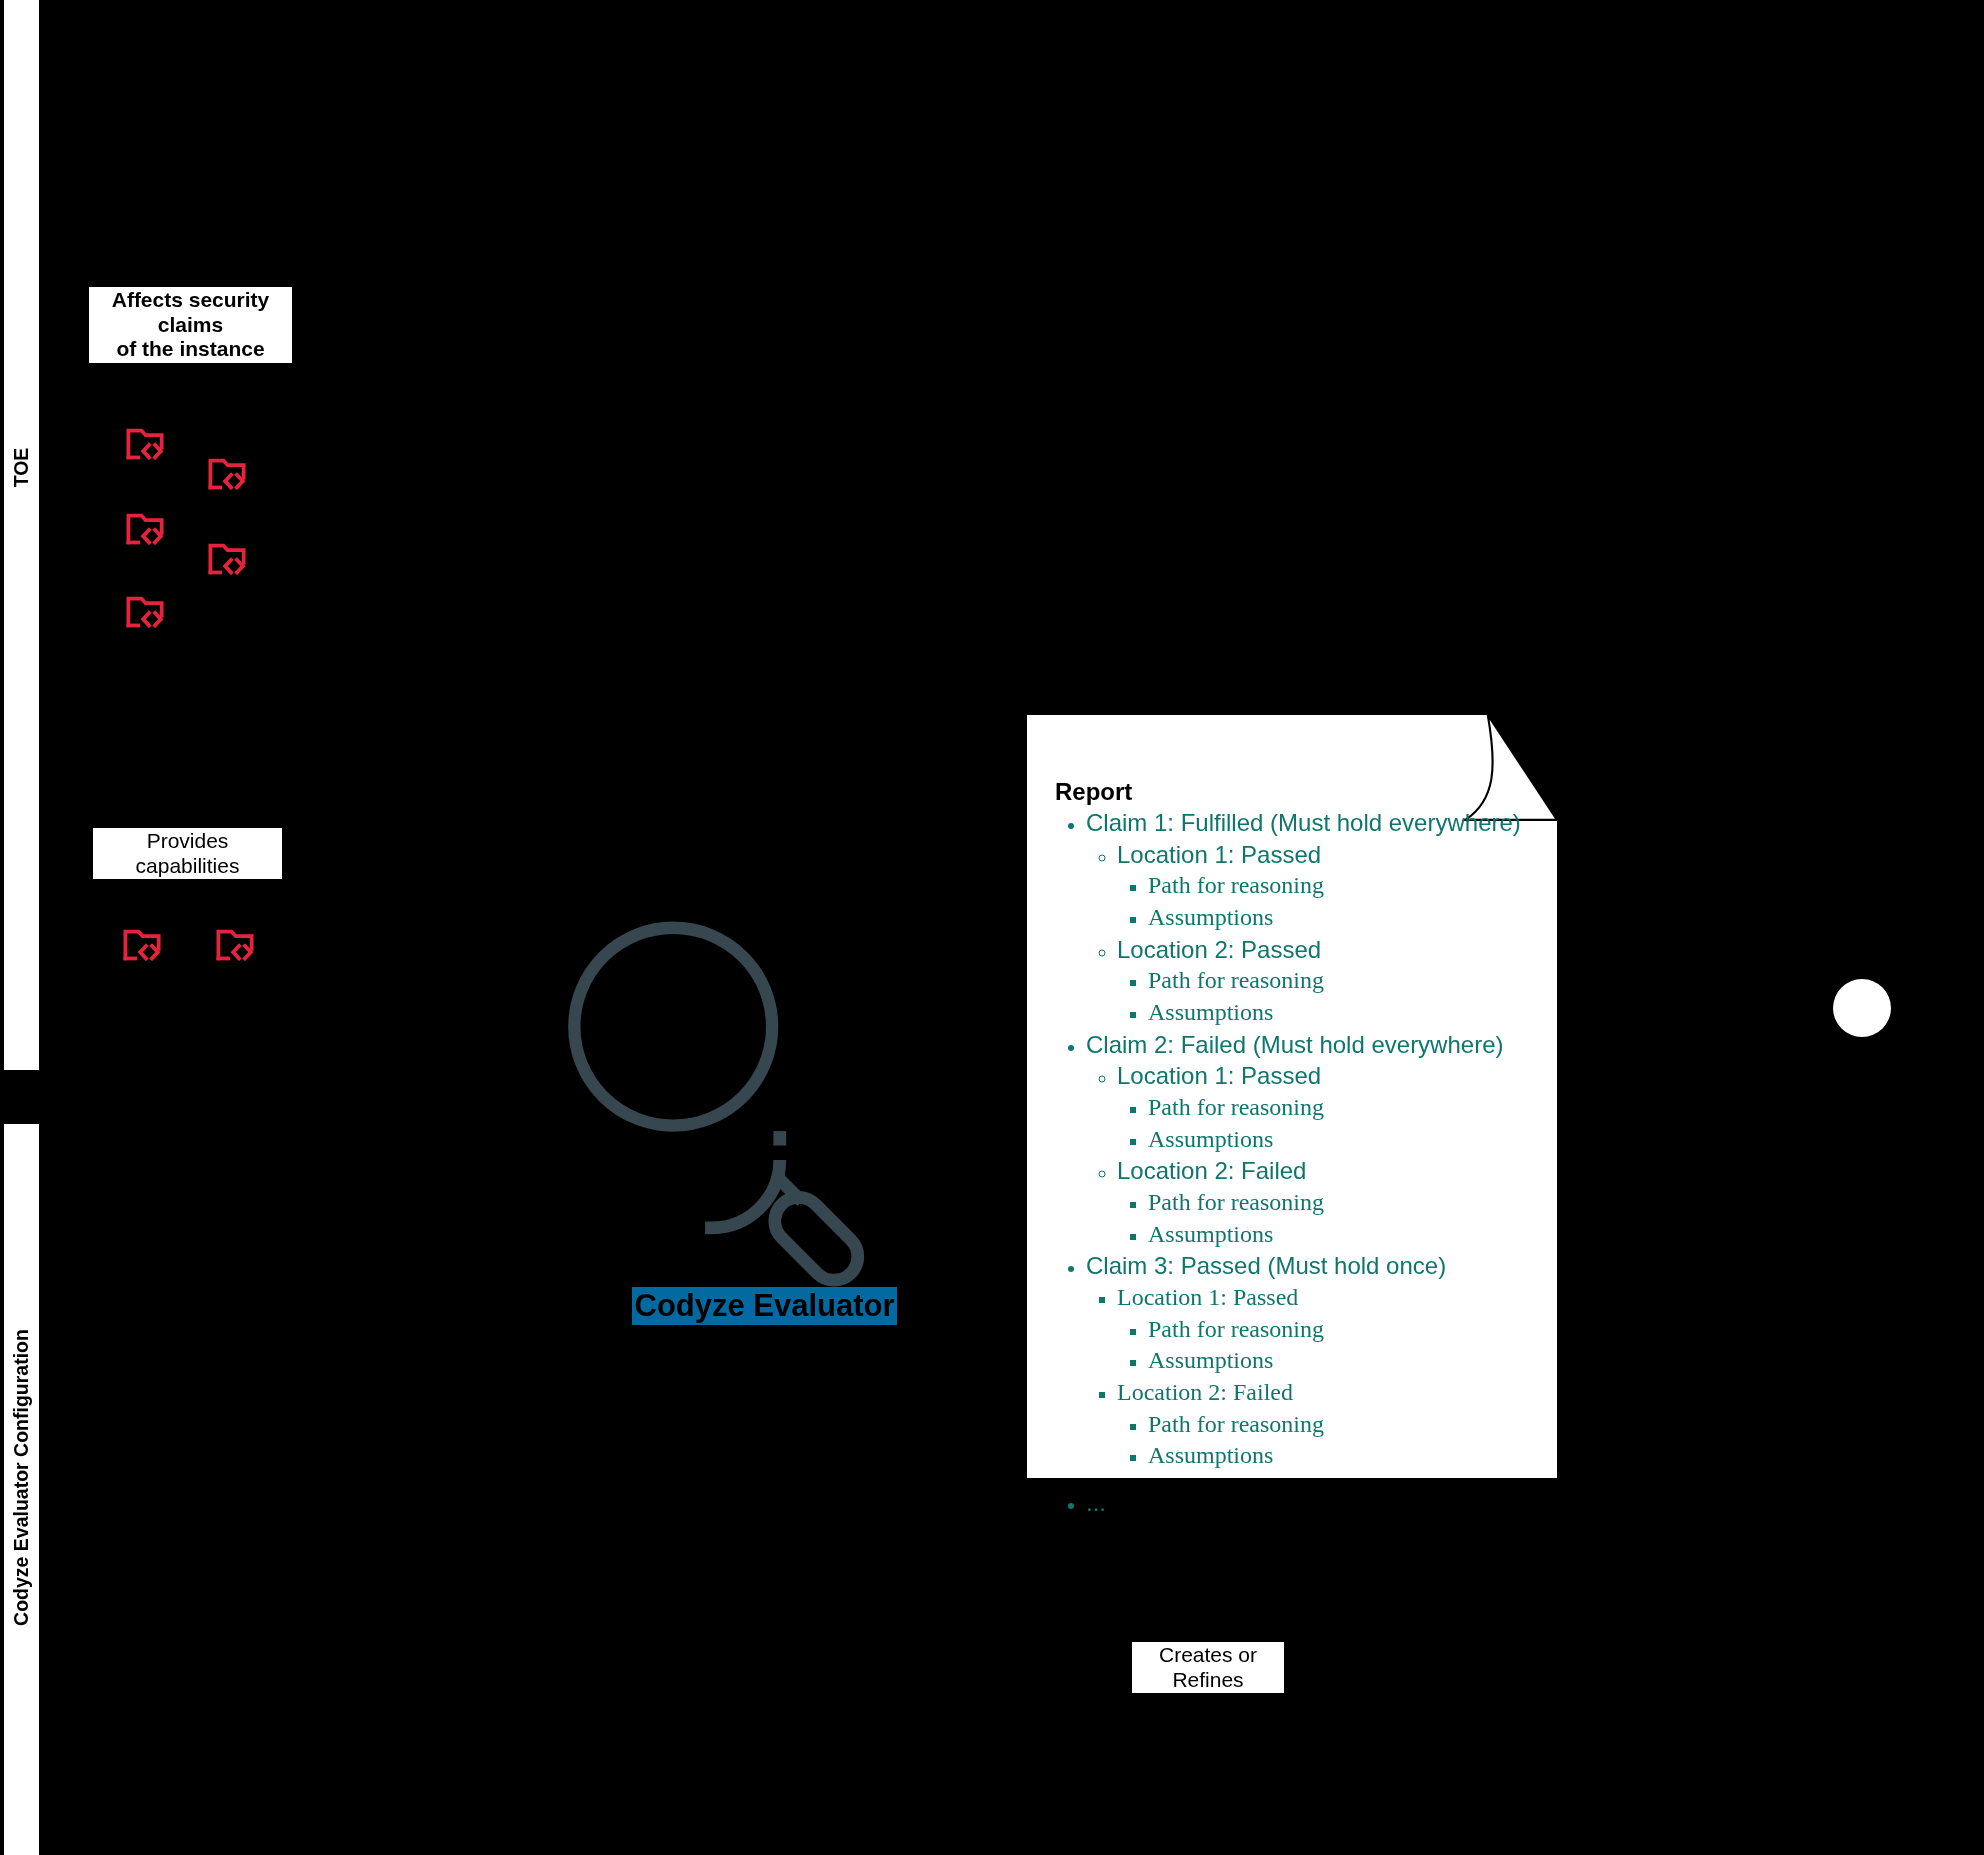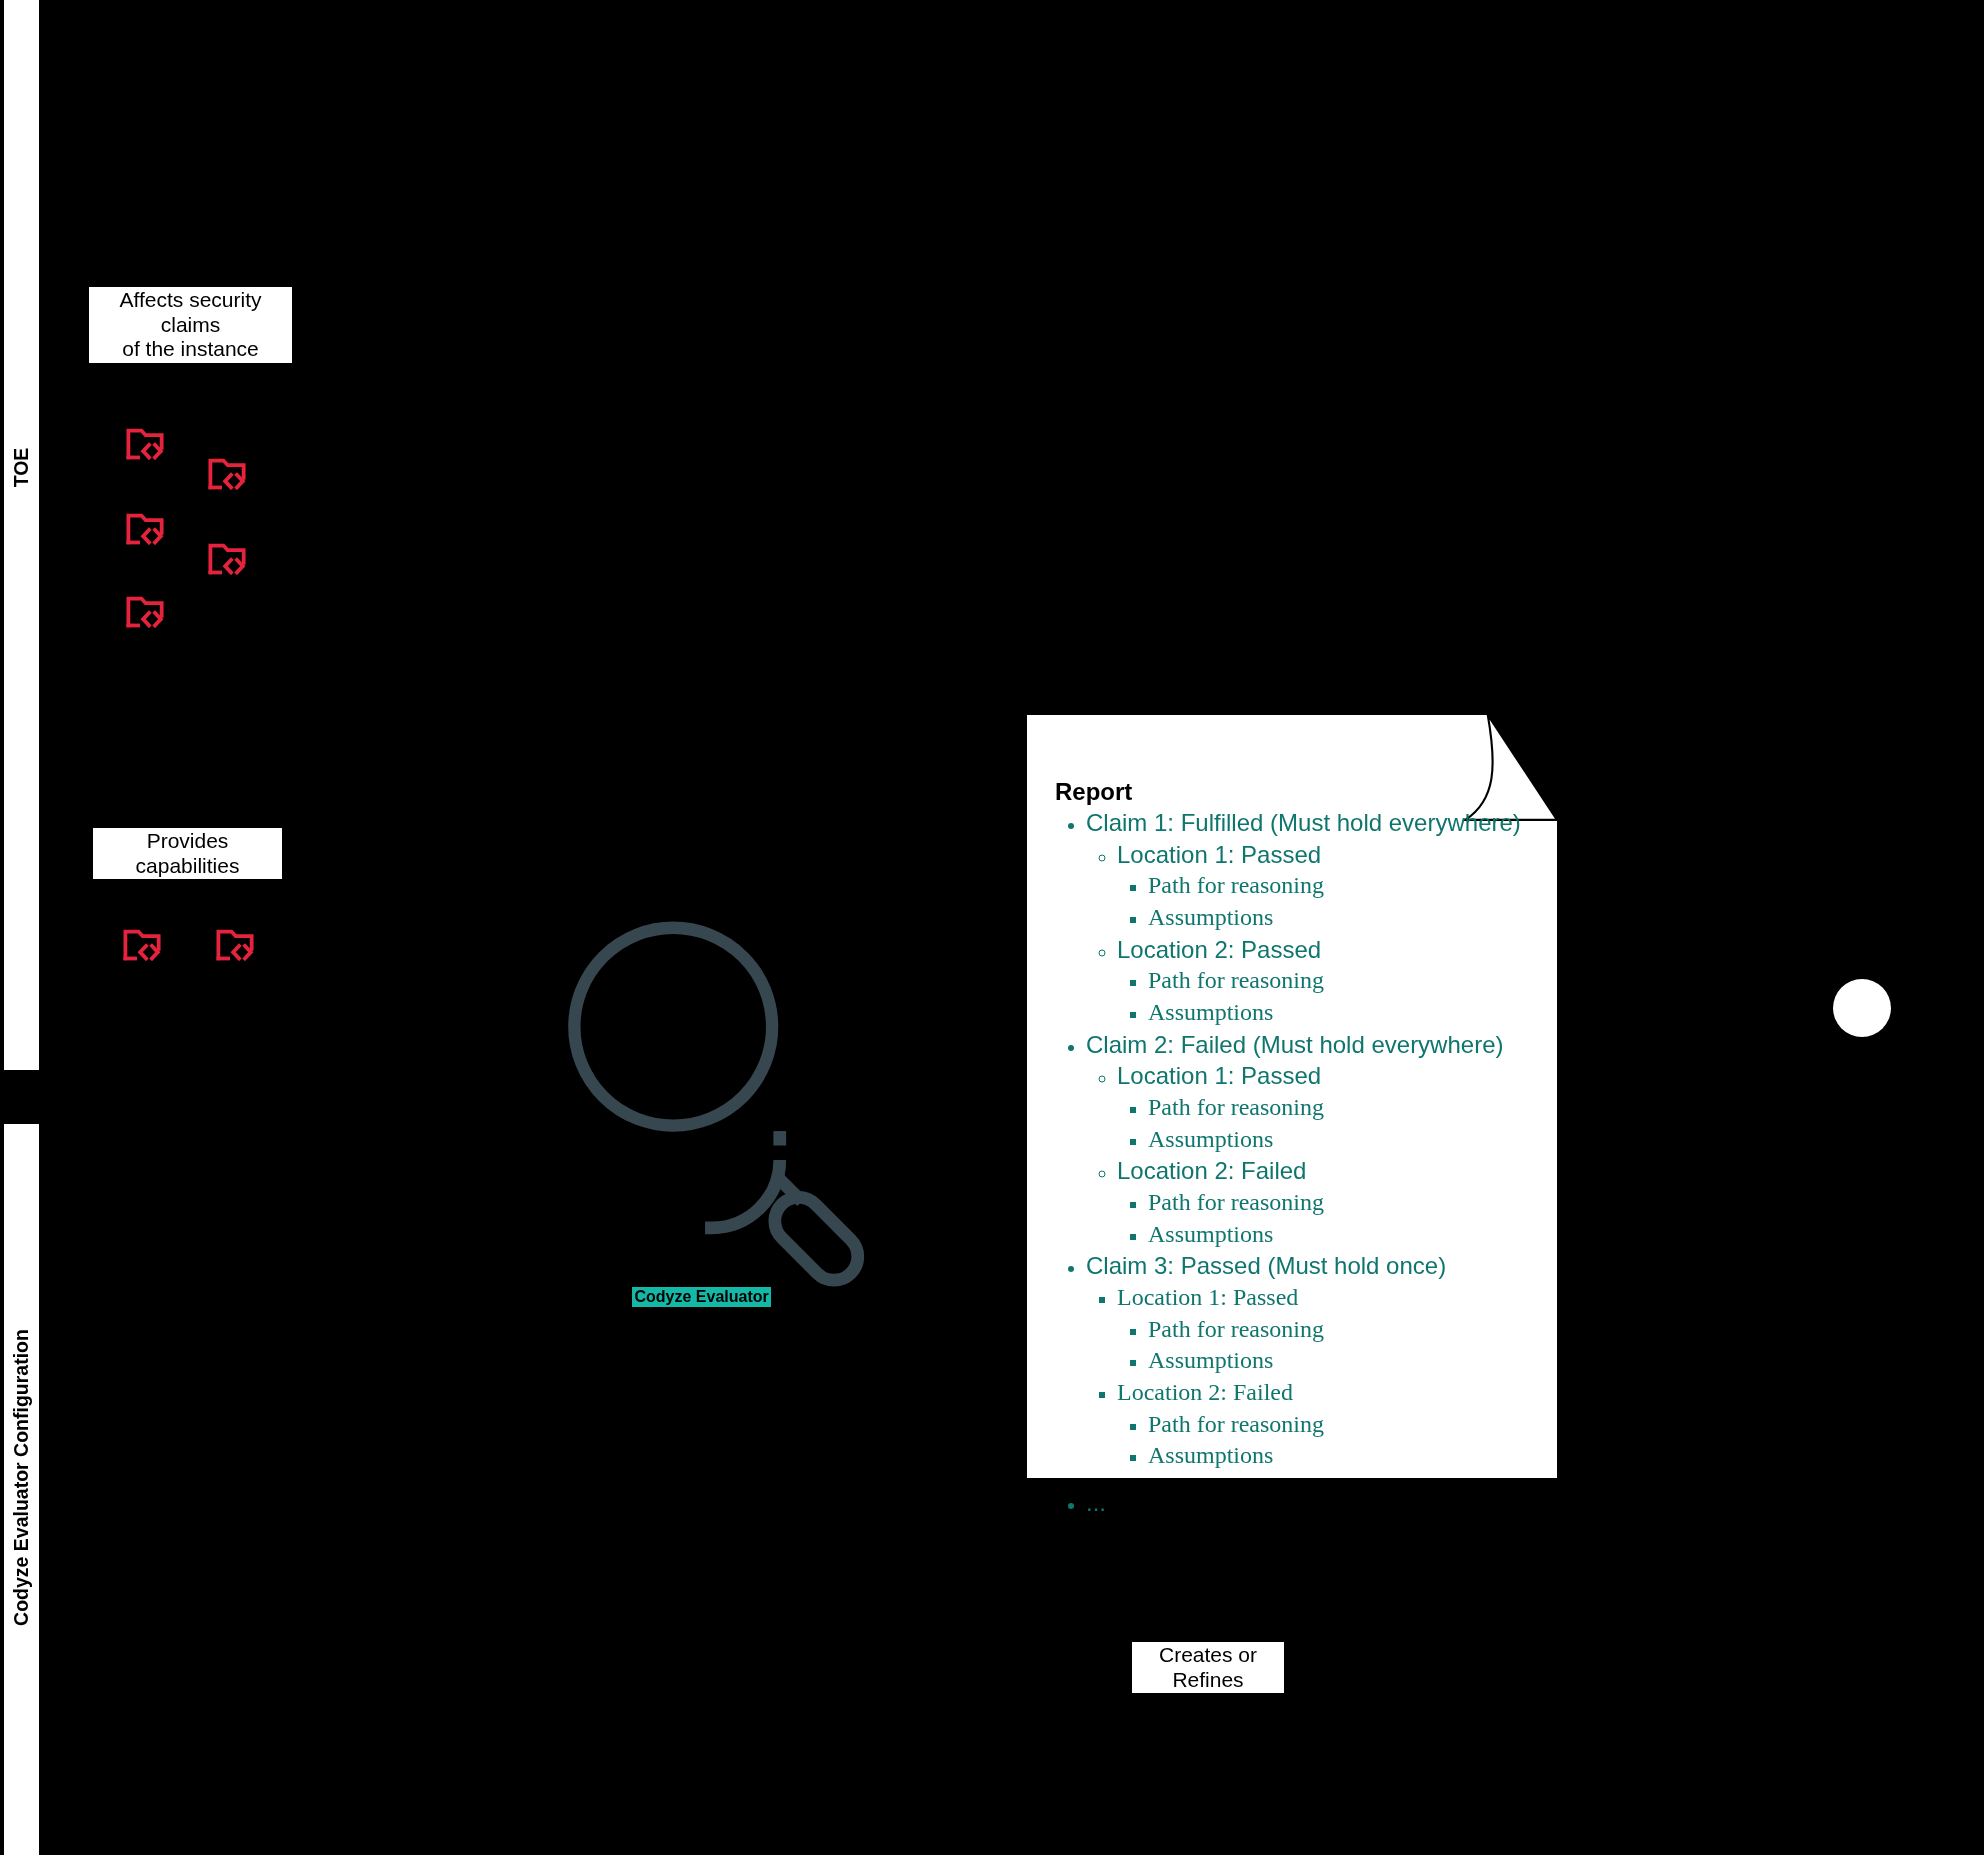--- a/index.html
+++ b/index.html
@@ -66,39 +66,40 @@
     line-height: 1.16;
     text-align: center;
     padding: 1.3px 2.5px;
     box-sizing: border-box;
     white-space: pre-line;
   }
   #note-affects {
     left: 89px;
     top: 287px;
     width: 203px;
+    font-weight: bold;
   }
   #note-provides {
     left: 93px;
     top: 828px;
     width: 189px;
     text-align: center;
   }
   #note-creates {
     left: 1132px;
     top: 1642px;
     width: 152px;
   }
   #label-evaluator {
     position: absolute;
     left: 632px;
     top: 1287px;
-    background: #14b8a6;
+    background: #0369a1;
     color: #000000;
-    font-size: 16px;
+    font-size: 31px;
     font-weight: bold;
     padding: 0.8px 2.5px;
     white-space: nowrap;
   }
 
   
   .code-folder {
     position: absolute;
     width: 41px;
     height: 32px;

